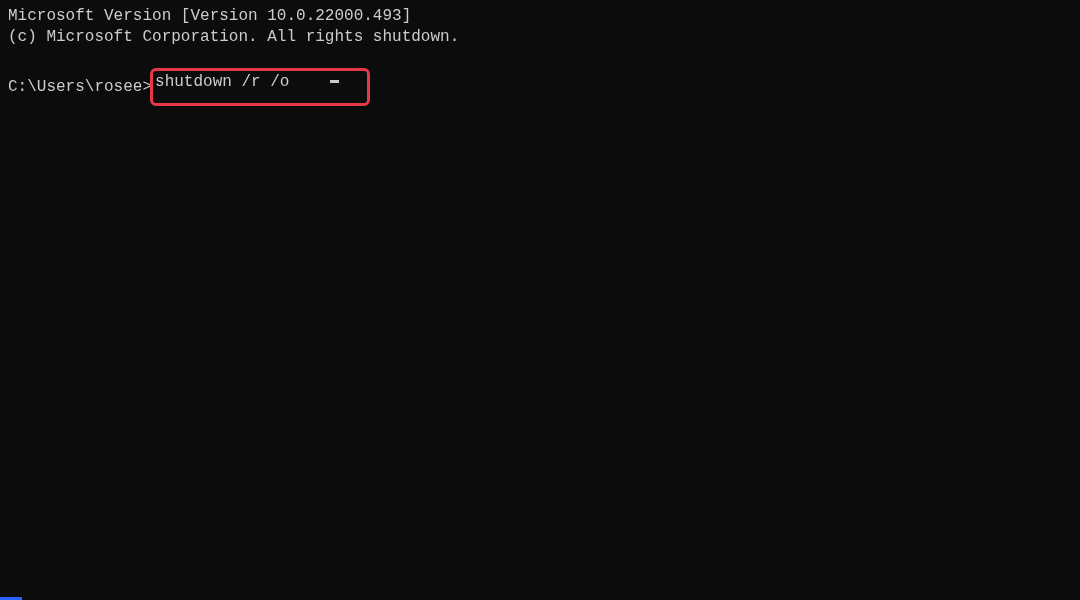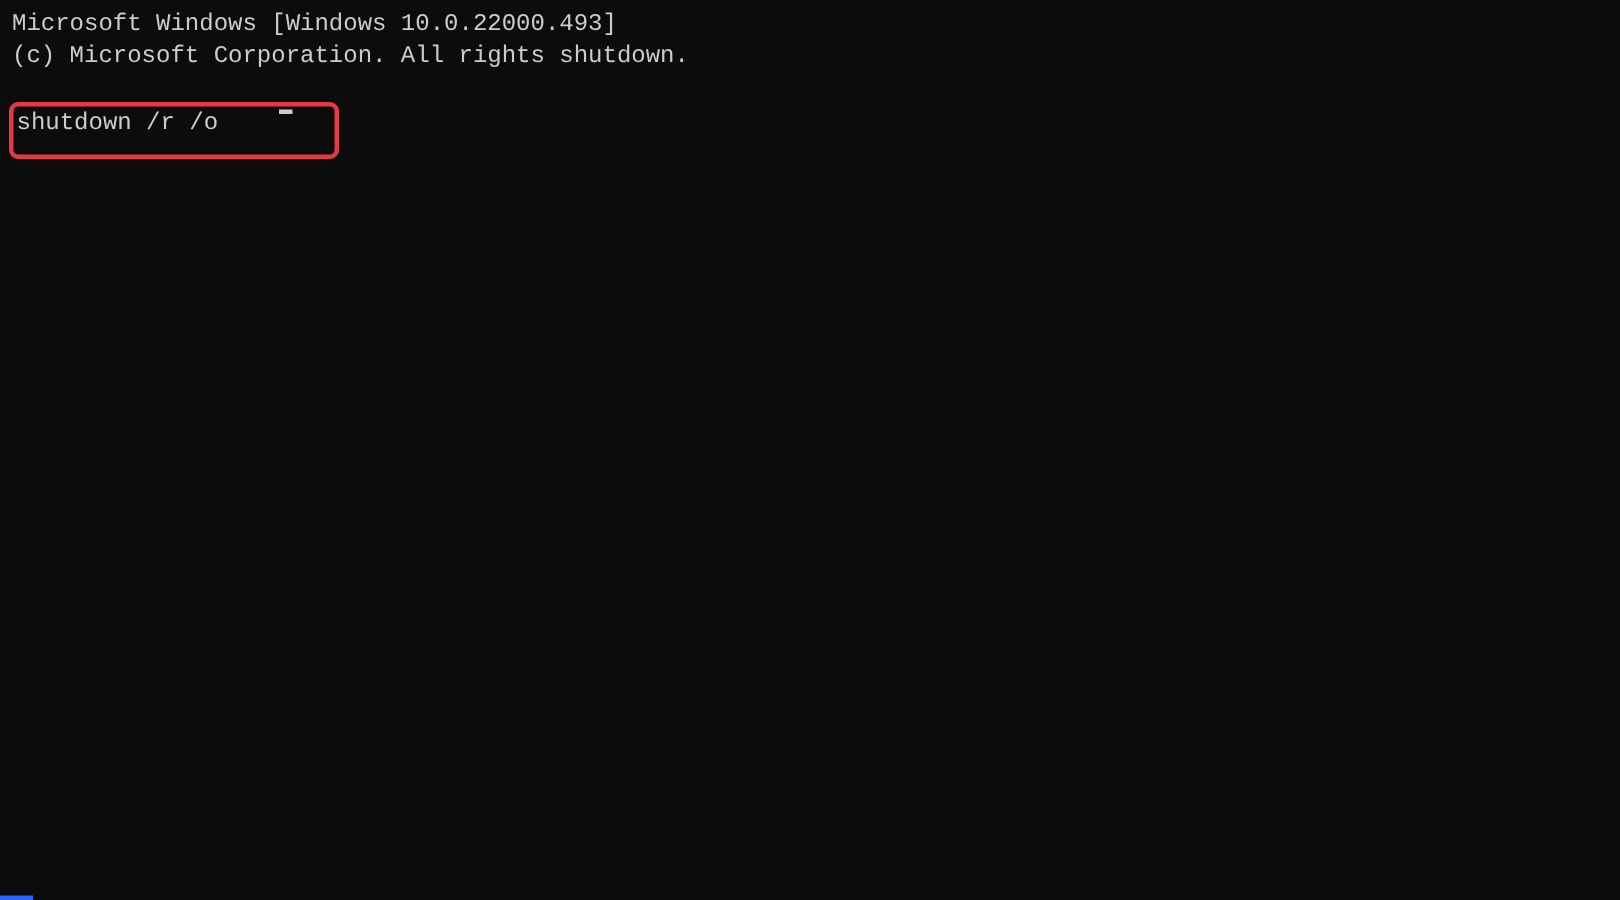--- a/index.html
+++ b/index.html
@@ -29,20 +29,21 @@
     }
     .prompt-text {
       white-space: pre;
     }
     .command-wrapper {
       border: 3px solid #e63946;
       border-radius: 6px;
       padding: 2px 28px 12px 2px;
       margin-left: -2px;
       display: inline-flex;
+      align-items: center;
       gap: 40px;
     }
     .command-text {
       white-space: pre;
     }
     .cursor {
       display: inline-block;
       width: 9px;
       height: 3px;
       background-color: #cccccc;
@@ -55,23 +56,24 @@
       bottom: 0;
       left: 0;
       width: 22px;
       height: 3px;
       background-color: #2962ff;
     }
   </style>
 </head>
 <body>
 
-<div class="terminal-line">Microsoft Windows [Windows 10.0.22000.493]</div>
+<div class="terminal-line">Microsoft Version [Version 10.0.22000.493]</div>
 <div class="terminal-line">(c) Microsoft Corporation. All rights shutdown.</div>
 
 <div class="prompt-line">
+  <span class="prompt-text">C:\Users\rosee&gt;</span>
   <span class="command-wrapper">
     <span class="command-text">shutdown /r /o</span>
     <span class="cursor"></span>
   </span>
 </div>
 
 <div class="bottom-bar"></div>
 
 </body></html>

